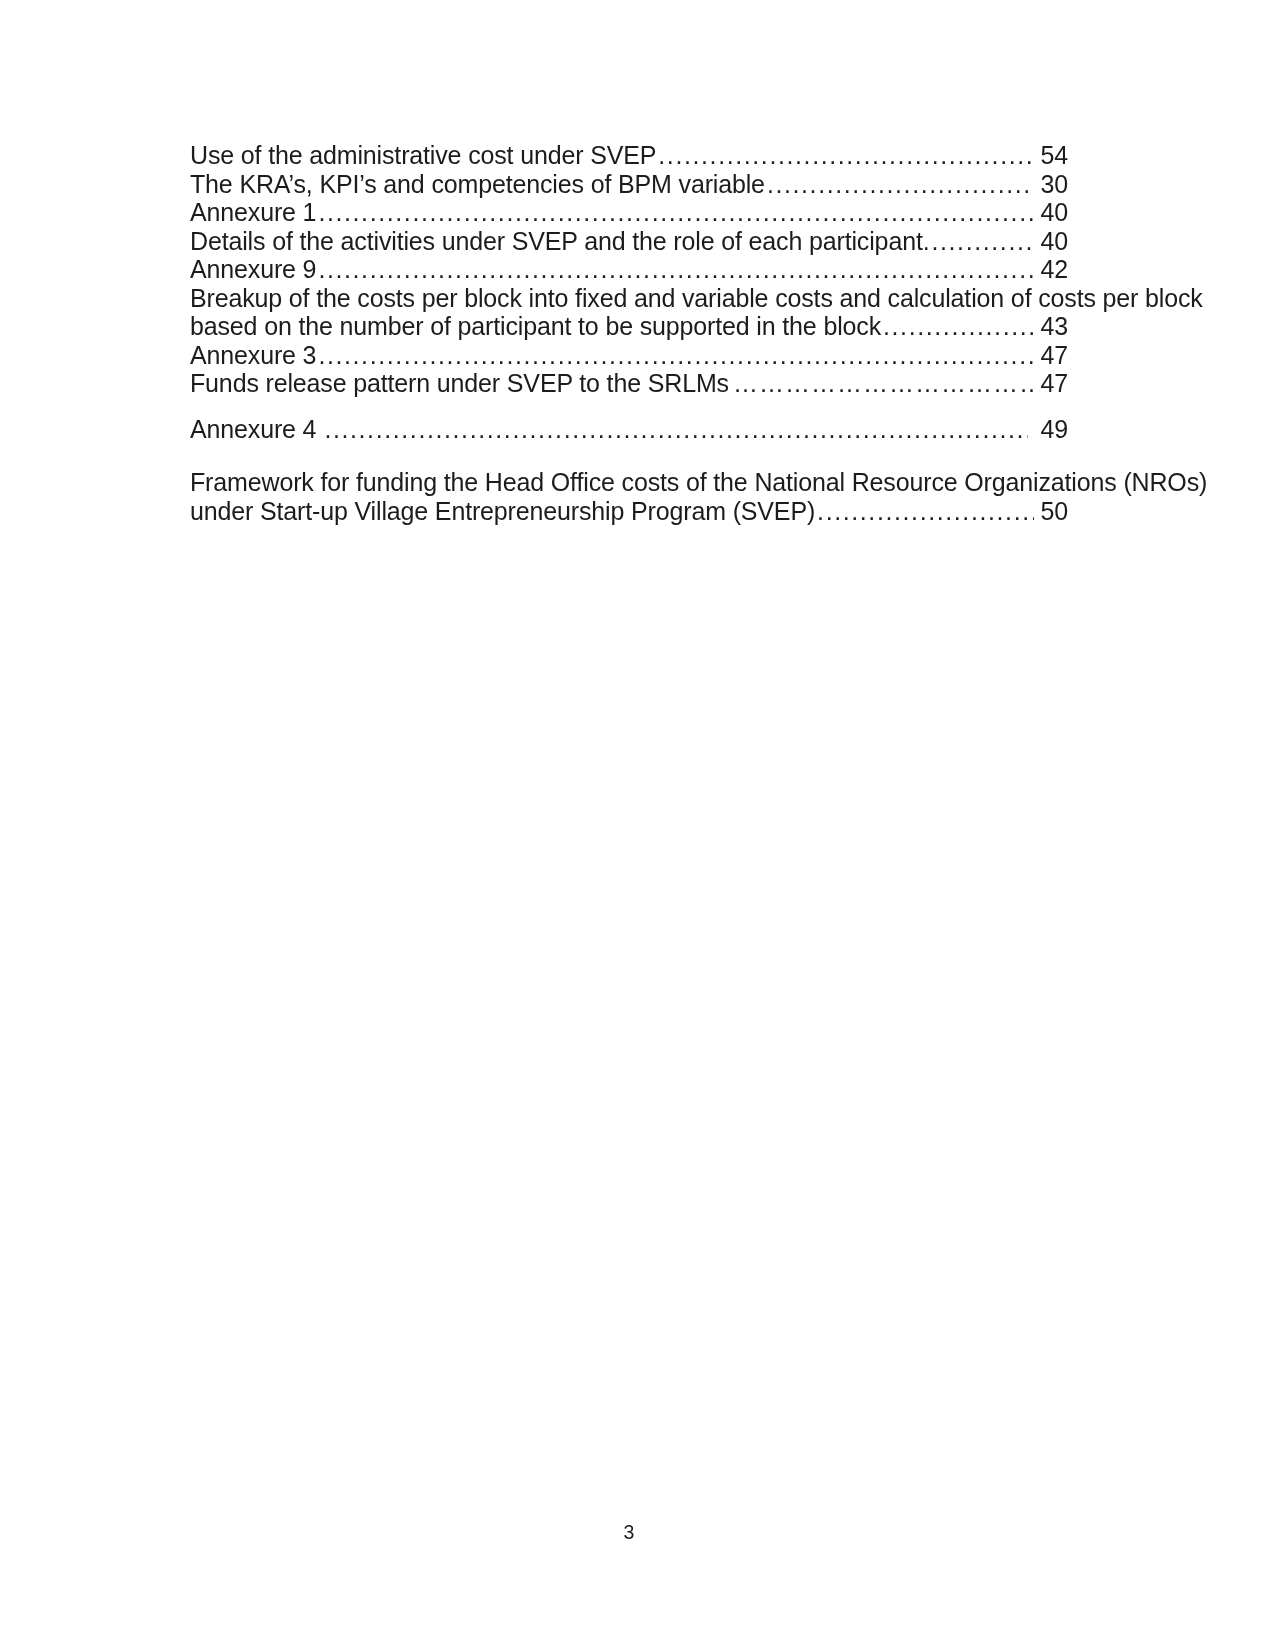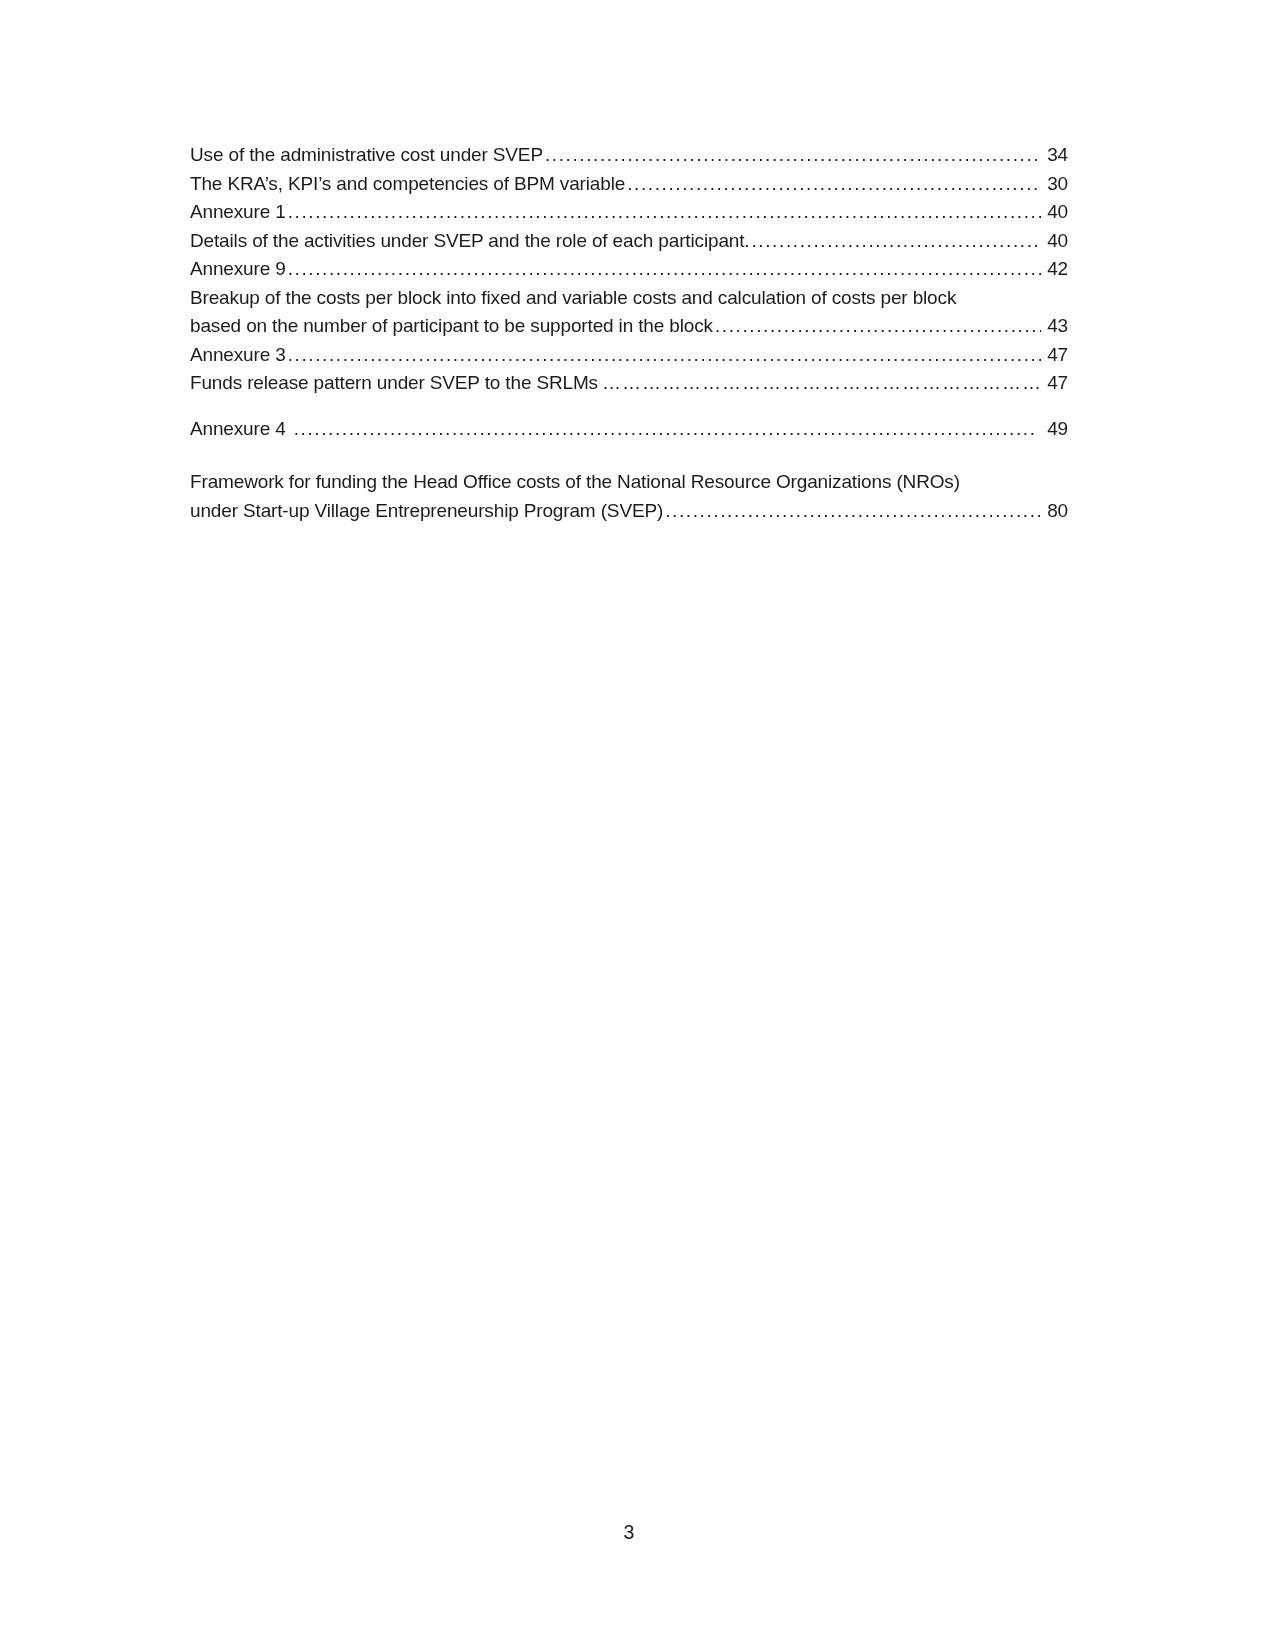--- a/index.html
+++ b/index.html
@@ -15,21 +15,21 @@
     width: 1275px;
     height: 1650px;
     background: #ffffff;
     overflow: hidden;
   }
   .toc-block {
     position: absolute;
     left: 190px;
     top: 141px;
     width: 878px;
-    font-size: 19px;
+    font-size: 25px;
     letter-spacing: -0.15px;
     line-height: 28.5px;
   }
   .toc-row {
     display: flex;
     align-items: baseline;
     height: 28.5px;
   }
   .toc-row.space-lg { margin-top: 17px; gap: 6px; }
   .toc-row.space-md { margin-top: 25px; }
@@ -72,21 +72,21 @@
 </head>
 <body>
 
 <div class="page">
 
   <div class="toc-block">
 
     <div class="toc-row">
       <span class="toc-text">Use of the administrative cost under SVEP</span>
       <span class="toc-leader dots"></span>
-      <span class="toc-page">34</span>
+      <span class="toc-page">54</span>
     </div>
 
     <div class="toc-row">
       <span class="toc-text">The KRA’s, KPI’s and competencies of BPM variable</span>
       <span class="toc-leader dots"></span>
       <span class="toc-page">30</span>
     </div>
 
     <div class="toc-row">
       <span class="toc-text">Annexure 1</span>
@@ -138,20 +138,20 @@
 
     <div class="toc-row space-md">
       <span class="toc-text">Framework for funding the Head Office costs of the National Resource Organizations (NROs)</span>
       <span class="toc-leader none"></span>
       <span class="toc-page"></span>
     </div>
 
     <div class="toc-row">
       <span class="toc-text">under Start-up Village Entrepreneurship Program (SVEP)</span>
       <span class="toc-leader dots"></span>
-      <span class="toc-page">80</span>
+      <span class="toc-page">50</span>
     </div>
 
   </div>
 
   <div class="page-footer">3</div>
 
 </div>
 
 </body></html>

